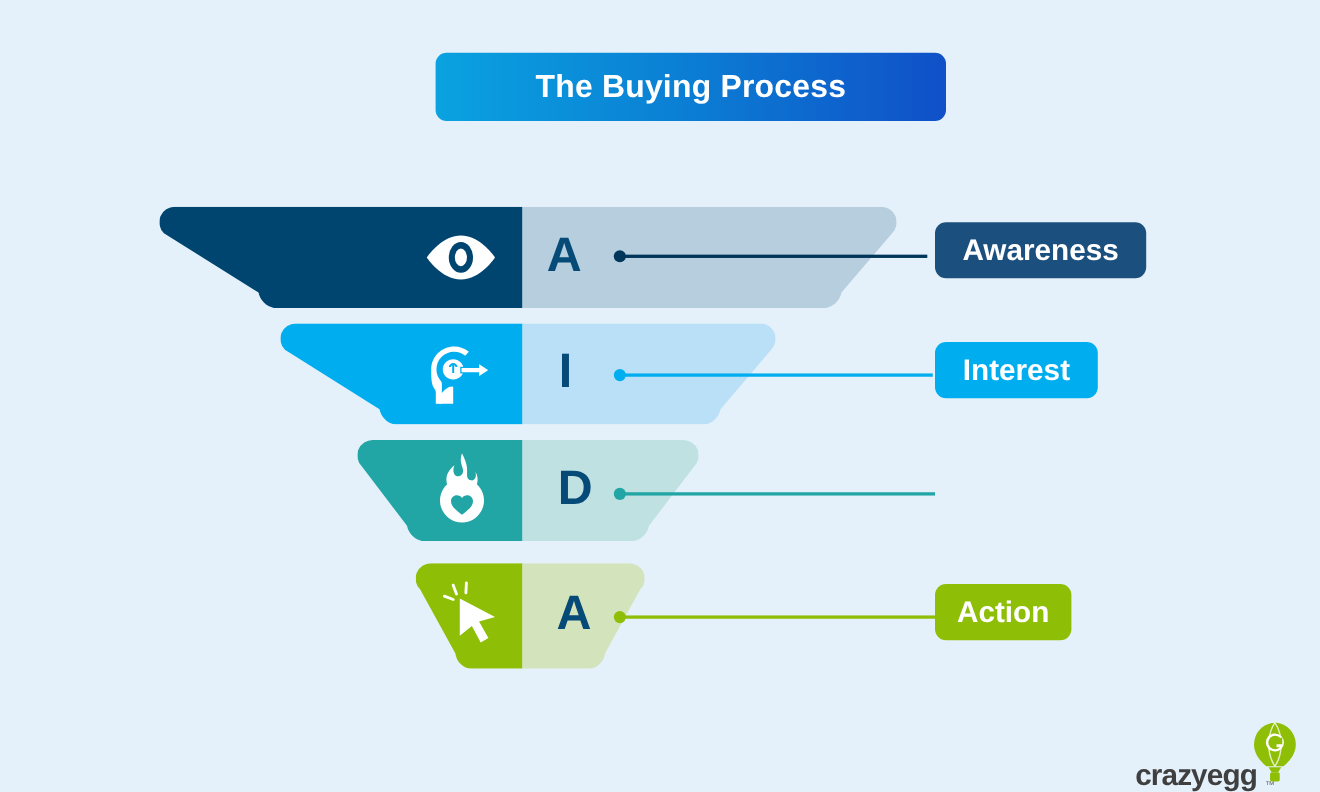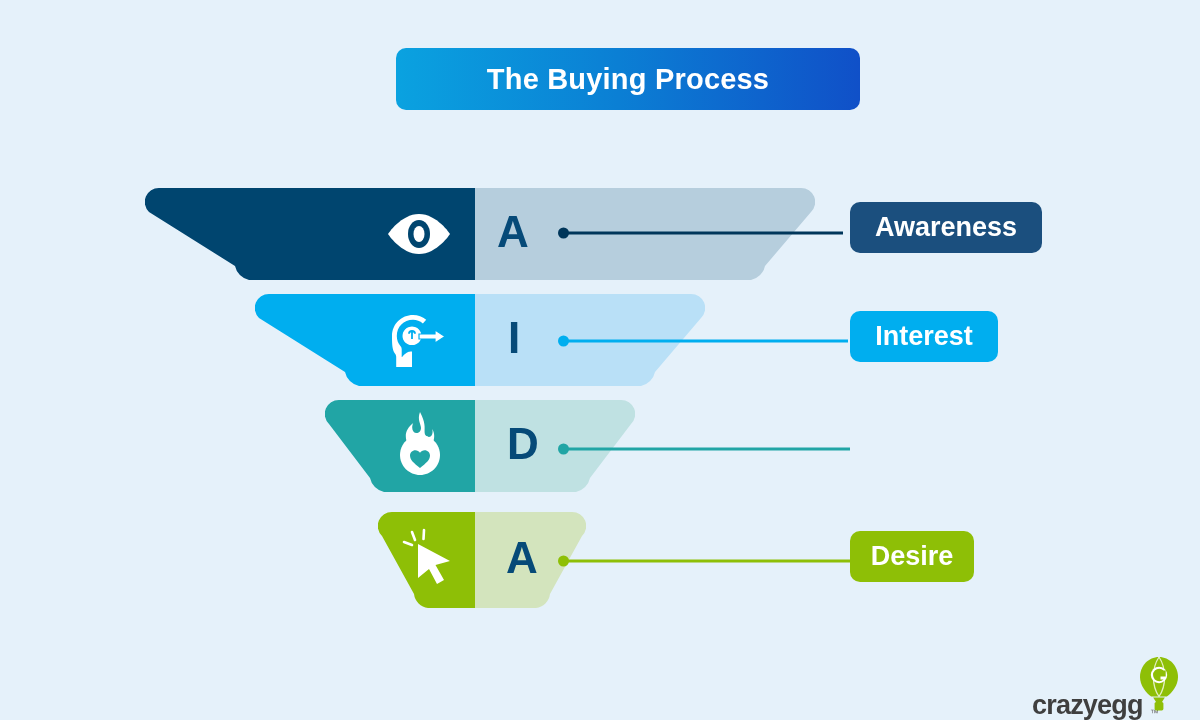--- a/index.html
+++ b/index.html
@@ -219,21 +219,21 @@
     <div class="line" style="width:287px; background:#8ebf06;"></div>
   </div>
 
   <div class="label-pill" style="left:850px; top:202px; width:192px; height:51px; background:#1b4f7e;">
     <span>Awareness</span>
   </div>
   <div class="label-pill" style="left:850px; top:311px; width:148px; height:51px; background:#00aeef;">
     <span>Interest</span>
   </div>
   <div class="label-pill" style="left:850px; top:531px; width:124px; height:51px; background:#8ebf06;">
-    <span>Desire</span>
+    <span>Action</span>
   </div>
 
   <div class="logo">
     <div class="logo-word">crazyegg</div>
     <div class="logo-tm">™</div>
     <div class="logo-balloon">
       <svg width="46" height="62" viewBox="0 0 46 62">
         <path d="M23 1C12.5 1 4 9.9 4 20.9c0 8.3 5.6 15.4 11.2 19.6h15.6C36.4 36.3 42 29.2 42 20.9 42 9.9 33.5 1 23 1Z" fill="#8ebf06"></path>
         <path d="M23 1c-4 6-5.6 12.4-5.6 19.9 0 7.4 1.6 13.8 5.6 19.6" stroke="#ffffff" stroke-width="1.3" fill="none" opacity="0.75"></path>
         <path d="M23 1c4 6 5.6 12.4 5.6 19.9 0 7.4-1.6 13.8-5.6 19.6" stroke="#ffffff" stroke-width="1.3" fill="none" opacity="0.75"></path>

